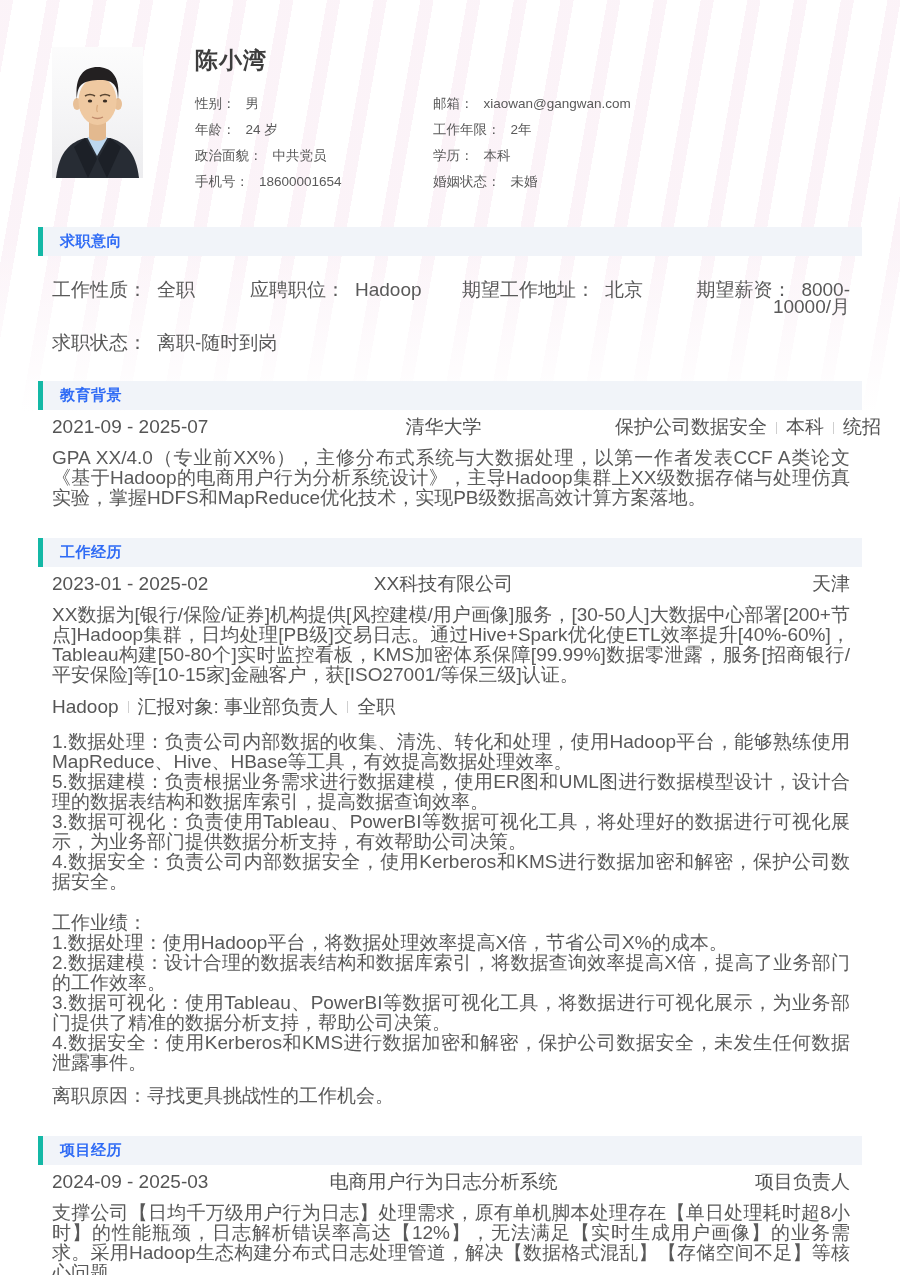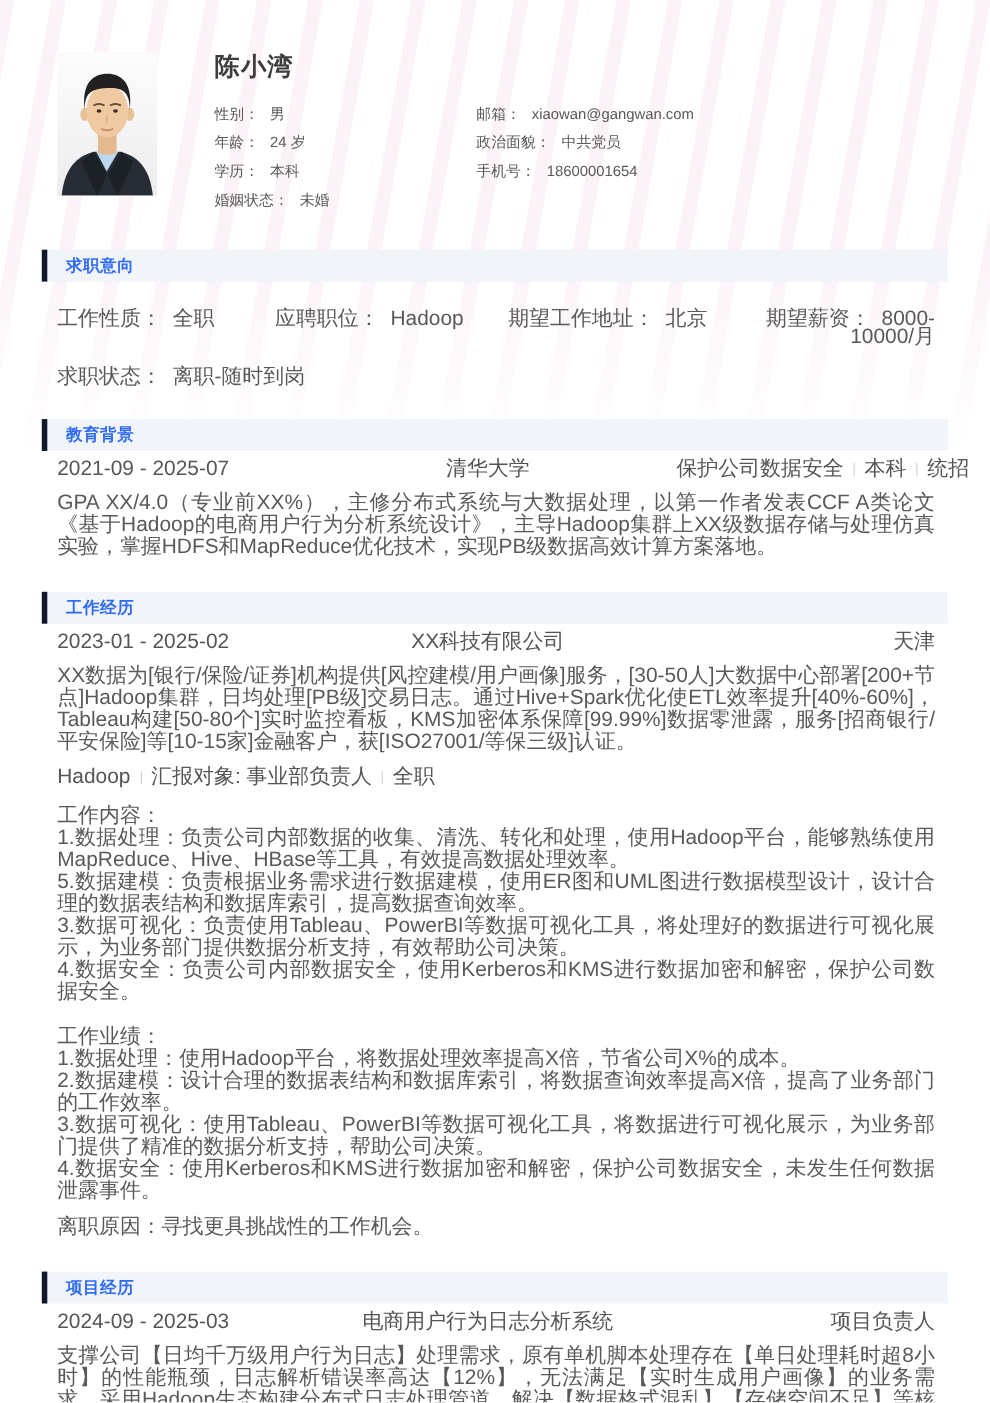--- a/index.html
+++ b/index.html
@@ -26,21 +26,21 @@
   .photo{ width:91px; height:131px; flex:0 0 91px; overflow:hidden; background:#fafafa; }
   .photo svg{ display:block; width:100%; height:100%; }
   .header-right{ margin-left:52px; flex:1; }
   .name{ font-size:23px; line-height:28px; font-weight:700; color:#3d3d3d; margin-bottom:16px; letter-spacing:1px;font-family:Liberation Serif, serif; }
   .info-grid{ display:grid; grid-template-columns:238px 1fr; font-size:13.5px; color:#595959; }
   .info-cell{ line-height:26px; white-space:nowrap; }
   .info-cell .lbl{ margin-right:10px; }
 
   
   .section-bar{
-    height:29px; background:#f1f4f9; border-left:5px solid #0f172a;
+    height:29px; background:#f1f4f9; border-left:5px solid #14b8a6;
     display:flex; align-items:center; padding-left:17px; margin-top:30px;
   }
   .section-bar.first{ margin-top:32px; }
   .section-title{ font-size:15px; font-weight:700; color:#2f6bf5; letter-spacing:0.5px; }
 
   .inner{ padding:0 12px 0 14px; font-size:19px; color:#595959; }
 
   
   .intent-row{ display:flex; margin-top:25px; line-height:17px; }
   .intent-row .col1{ width:198px; }
@@ -107,20 +107,21 @@
           <path d="M45.5,58 q-1.5,5 0,7" stroke="#d9a97c" stroke-width="1.2" fill="none"></path>
           <path d="M40,70 q5.5,3 11,0" stroke="#c08a6b" stroke-width="1.4" fill="none"></path>
         </svg>
       </div>
       <div class="header-right">
         <div class="name">陈小湾</div>
         <div class="info-grid">
           <div class="info-cell"><span class="lbl">性别：</span><span class="val">男</span></div>
           <div class="info-cell"><span class="lbl">邮箱：</span><span class="val">xiaowan@gangwan.com</span></div>
           <div class="info-cell"><span class="lbl">年龄：</span><span class="val">24 岁</span></div>
+          <div class="info-cell"><span class="lbl">工作年限：</span><span class="val">2年</span></div>
           <div class="info-cell"><span class="lbl">政治面貌：</span><span class="val">中共党员</span></div>
           <div class="info-cell"><span class="lbl">学历：</span><span class="val">本科</span></div>
           <div class="info-cell"><span class="lbl">手机号：</span><span class="val">18600001654</span></div>
           <div class="info-cell"><span class="lbl">婚姻状态：</span><span class="val">未婚</span></div>
         </div>
       </div>
     </div>
 
     <div class="section-bar first">
       <span class="section-title">求职意向</span>
@@ -162,21 +163,20 @@
       </div>
       <div class="para">XX数据为[银行/保险/证券]机构提供[风控建模/用户画像]服务，[30-50人]大数据中心部署[200+节点]Hadoop集群，日均处理[PB级]交易日志。通过Hive+Spark优化使ETL效率提升[40%-60%]，Tableau构建[50-80个]实时监控看板，KMS加密体系保障[99.99%]数据零泄露，服务[招商银行/平安保险]等[10-15家]金融客户，获[ISO27001/等保三级]认证。</div>
       <div class="meta-row">
         <span>Hadoop</span>
           <span class="sep"></span>
           <span>汇报对象: 事业部负责人</span>
           <span class="sep"></span>
           <span>全职</span>
       </div>
       <div class="block">
-        <div class="block-line">工作内容：</div>
         <div class="block-line">1.数据处理：负责公司内部数据的收集、清洗、转化和处理，使用Hadoop平台，能够熟练使用MapReduce、Hive、HBase等工具，有效提高数据处理效率。</div>
         <div class="block-line">5.数据建模：负责根据业务需求进行数据建模，使用ER图和UML图进行数据模型设计，设计合理的数据表结构和数据库索引，提高数据查询效率。</div>
         <div class="block-line">3.数据可视化：负责使用Tableau、PowerBI等数据可视化工具，将处理好的数据进行可视化展示，为业务部门提供数据分析支持，有效帮助公司决策。</div>
         <div class="block-line">4.数据安全：负责公司内部数据安全，使用Kerberos和KMS进行数据加密和解密，保护公司数据安全。</div>
       </div>
       <div class="block gap">
         <div class="block-line">工作业绩：</div>
         <div class="block-line">1.数据处理：使用Hadoop平台，将数据处理效率提高X倍，节省公司X%的成本。</div>
         <div class="block-line">2.数据建模：设计合理的数据表结构和数据库索引，将数据查询效率提高X倍，提高了业务部门的工作效率。</div>
         <div class="block-line">3.数据可视化：使用Tableau、PowerBI等数据可视化工具，将数据进行可视化展示，为业务部门提供了精准的数据分析支持，帮助公司决策。</div>

